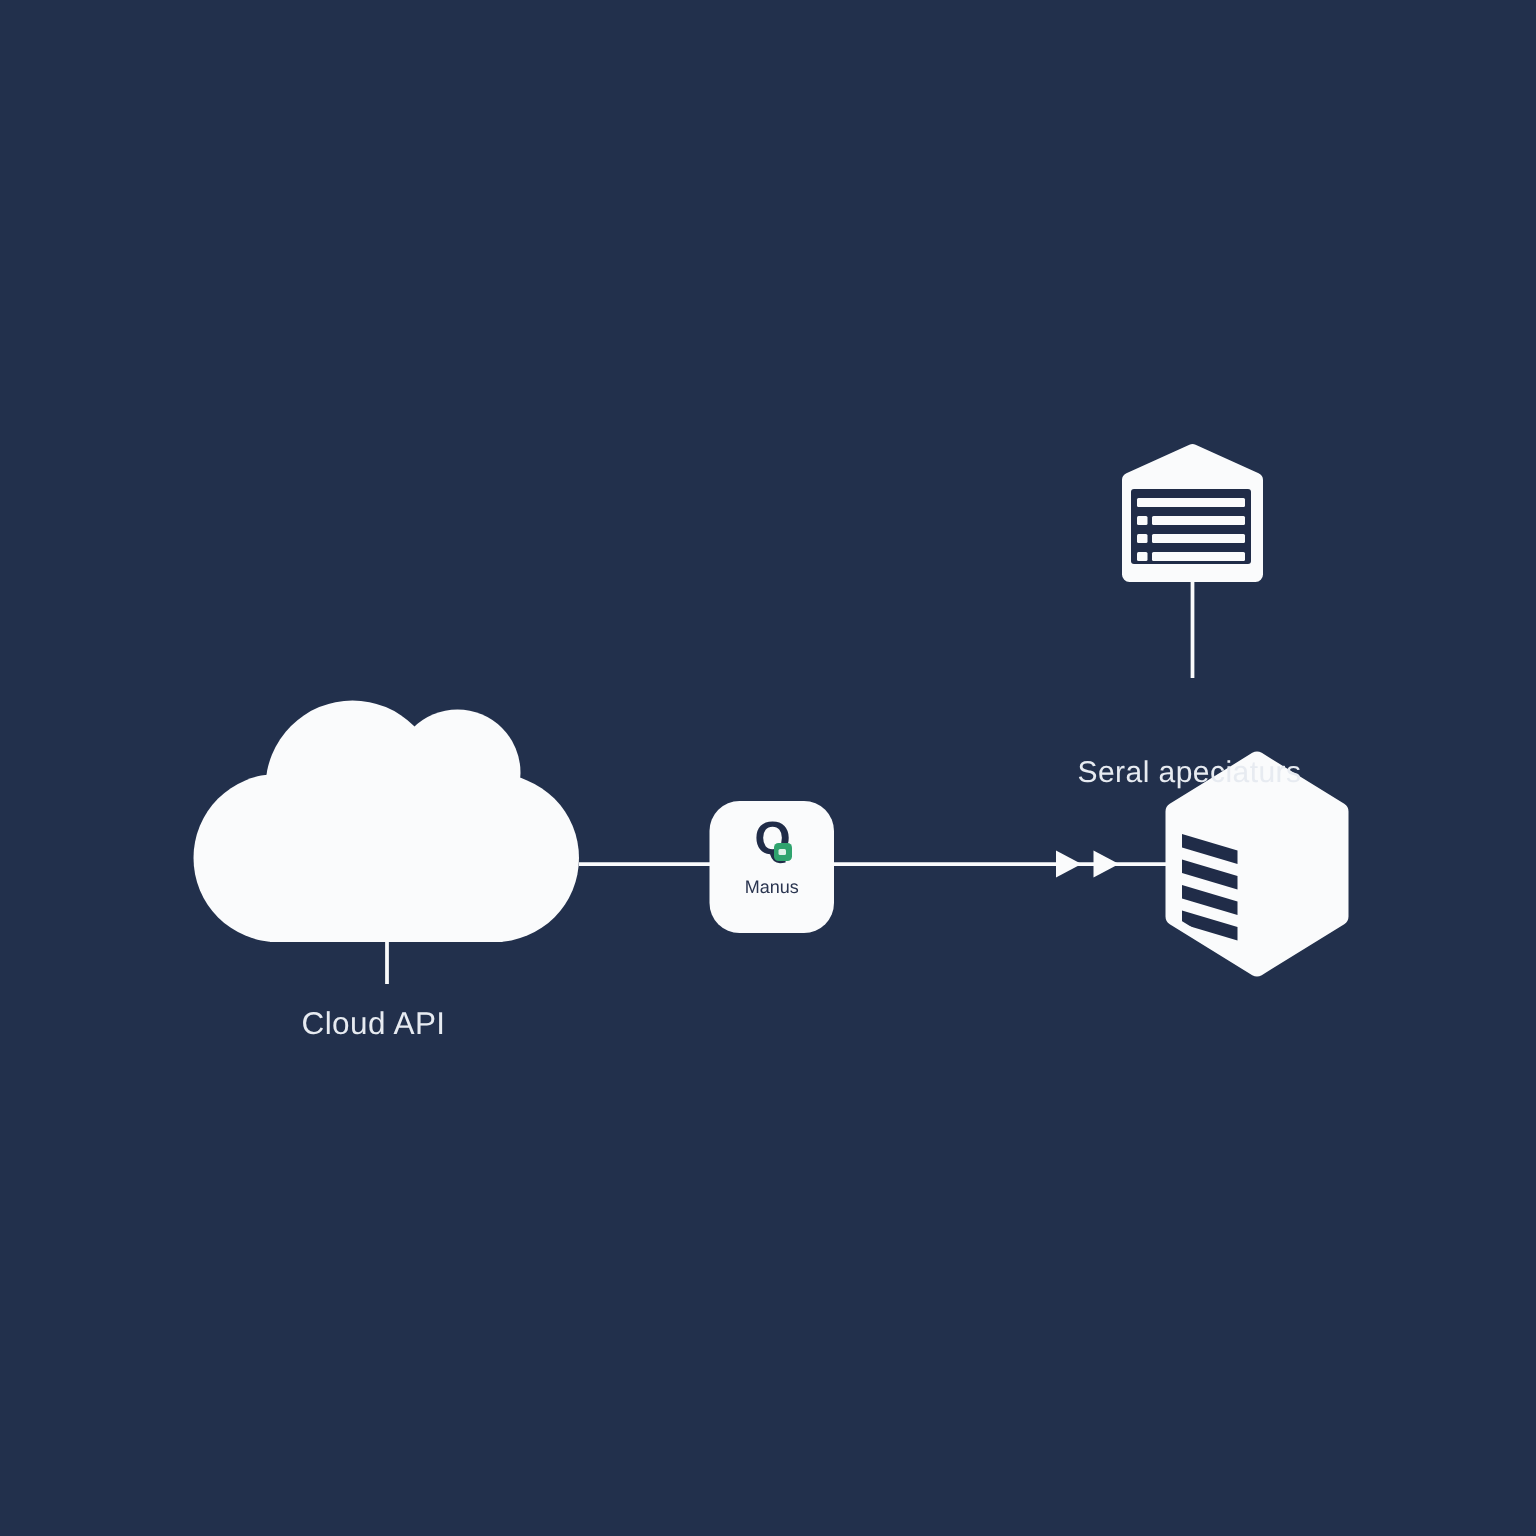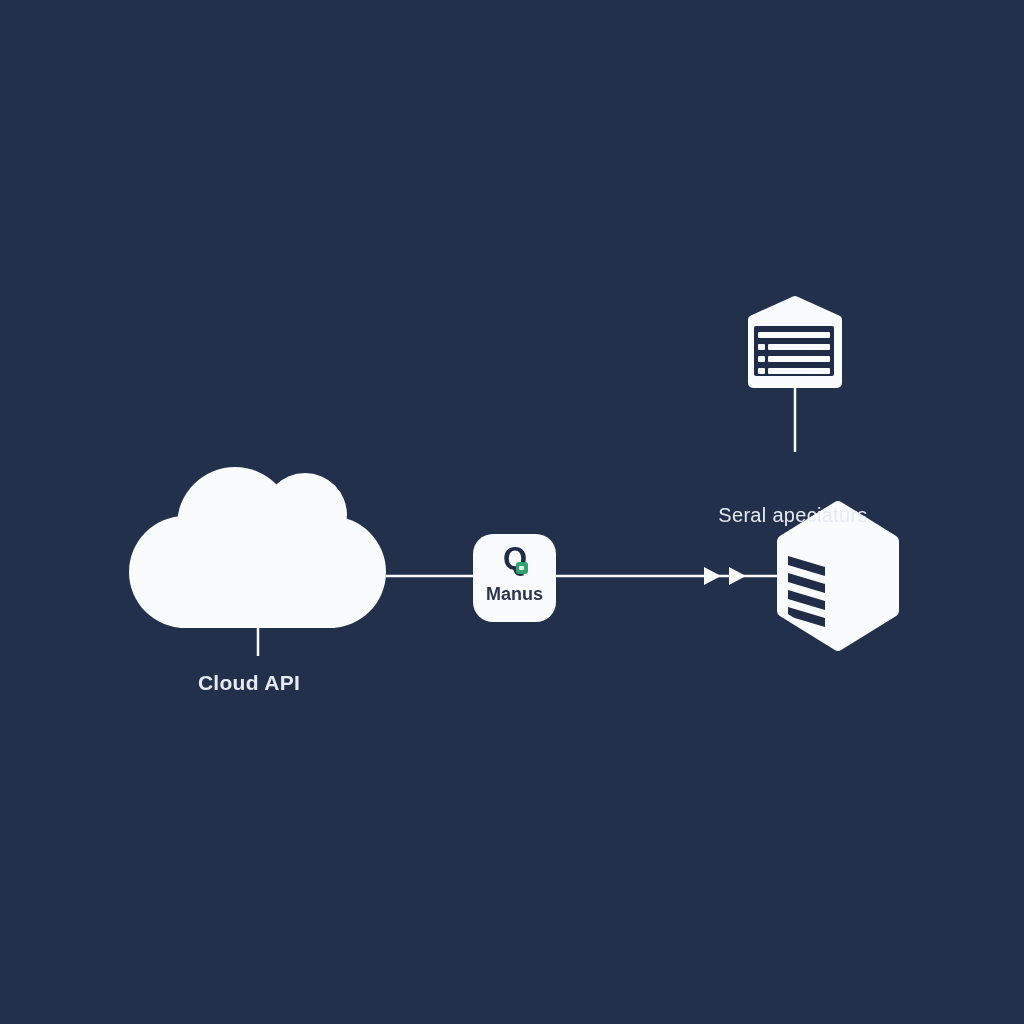--- a/index.html
+++ b/index.html
@@ -16,31 +16,31 @@
   .canvas{position:relative;width:1024px;height:1024px;background:var(--color-background);}
 
   .abs{position:absolute;}
 
   
   svg.connectors{position:absolute;left:0;top:0;width:1024px;height:1024px;}
 
   
   .cloud-wrap{left:120px;top:460px;width:270px;height:172px;}
   .node-label{position:absolute;color:var(--color-label);white-space:nowrap;transform:translateX(-50%);letter-spacing:0.3px;}
-  .cloud-label{left:249px;top:671px;font-size:21px;font-weight:bold;}
+  .cloud-label{left:249px;top:671px;font-size:21px;}
   .doc-label{left:793px;top:468px;font-size:20px;margin-top:36px;}
 
   
   .manus-card{left:473px;top:534px;width:83px;height:88px;background:var(--color-shape);
     border-radius:20px;display:flex;flex-direction:column;align-items:center;}
   .manus-logo{position:relative;width:100%;height:42px;display:flex;justify-content:center;align-items:flex-end;}
   .manus-q{font-size:31px;font-weight:800;color:var(--color-navy);line-height:34px;letter-spacing:-1px;}
   .manus-dot{position:absolute;left:43px;top:28px;width:12px;height:12px;border-radius:3px;background:var(--color-green);}
   .manus-dot::after{content:"";position:absolute;left:3px;top:4px;width:5px;height:4px;border-radius:1px;background:rgba(255,255,255,.85);}
-  .manus-name{margin-top:8px;font-size:18px;font-weight:700;color:var(--color-manus_text);}
+  .manus-name{margin-top:8px;font-size:12px;font-weight:400;color:var(--color-manus_text);}
 
   .hex-wrap{left:770px;top:494px;width:136px;height:162px;}
   .house-wrap{left:736px;top:290px;width:116px;height:104px;}
 </style>
 </head>
 <body>
 
 <div class="canvas">
 
   <svg class="connectors" viewBox="0 0 1024 1024">

